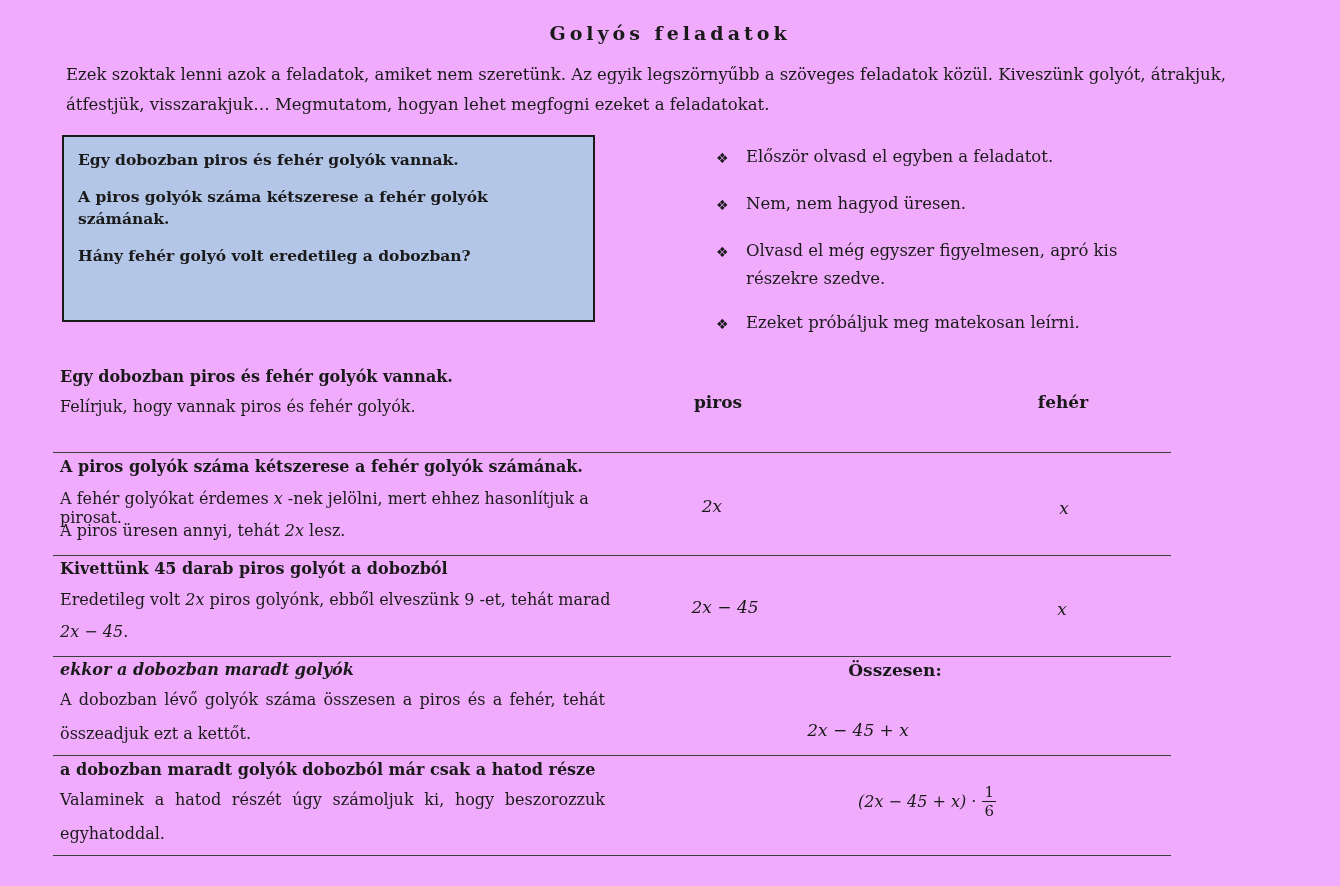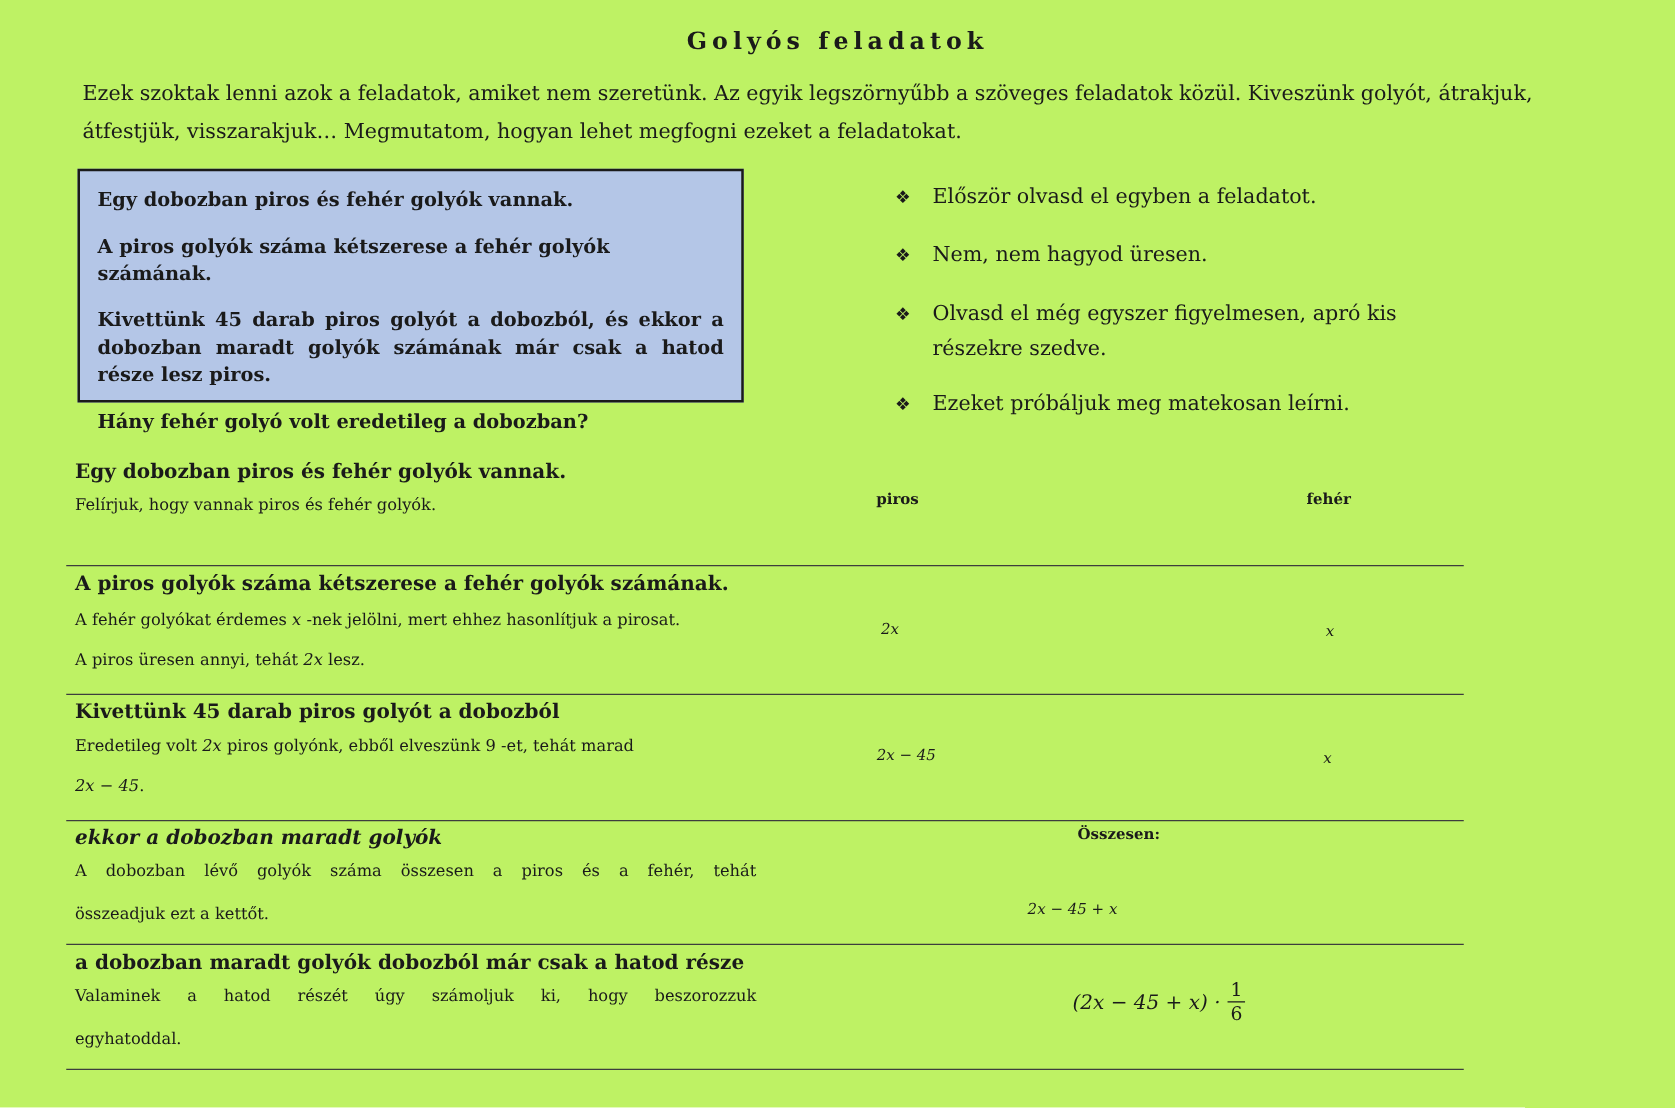--- a/index.html
+++ b/index.html
@@ -1,17 +1,17 @@
 <!DOCTYPE html>
 <html><head>
 <meta charset="utf-8">
 <style>
   html,body { margin:0; padding:0; background:#ffffff; }
   body { font-family:"DejaVu Serif", serif; color:#1a1a1a; }
-  .page { position:relative; width:1340px; height:886px; background:#bef264; overflow:hidden; }
+  .page { position:relative; width:1340px; height:886px; background:#f0abfc; overflow:hidden; }
 
   .title { position:absolute; top:22px; left:0; right:0; text-align:center;
            font-weight:bold; font-size:19px; letter-spacing:4px; }
 
   .intro { position:absolute; left:66px; top:60px; width:1240px;
            font-size:16.5px; line-height:30px; }
 
   .problem-box { position:absolute; left:62px; top:135px; width:501px; height:156px;
                  padding:12px 14px 15px; background:#b4c6e7; border:2px solid #1a1a1a; }
   .problem-box p { margin:0 0 15px; font-weight:bold; font-size:15.5px; line-height:22px; }
@@ -19,45 +19,44 @@
   .problem-box p:last-child { margin-bottom:16px; }
 
   .tip { position:absolute; left:716px; display:flex; font-size:16.5px; line-height:28px; }
   .tip .bullet { width:30px; flex:0 0 30px; font-family:"DejaVu Sans", sans-serif; font-size:14px; padding-top:1px; }
   .tip .tip-text { display:block; }
   .tip3 .tip-text { width:430px; }
 
   .hline { position:absolute; left:53px; width:1118px; height:0; border-top:1.6px solid #3d3d3d; }
 
   .cell-heading { position:absolute; left:60px; width:560px; font-weight:bold; font-size:16px; white-space:nowrap; }
-  .cell-line { position:absolute; left:60px; width:560px; font-size:13px; }
+  .cell-line { position:absolute; left:60px; width:560px; font-size:16px; }
   .jline { width:545px; text-align:justify; text-align-last:justify; }
 
-  .rv { position:absolute; transform:translateX(-50%); font-size:12px; white-space:nowrap; }
+  .rv { position:absolute; transform:translateX(-50%); font-size:17px; white-space:nowrap; }
   .rv.bold { font-weight:bold; }
   .math { font-style:italic; }
 
   .frac-expr { position:absolute; transform:translateX(-50%); display:flex; align-items:center; font-size:16px; white-space:nowrap; }
   .frac { display:inline-flex; flex-direction:column; text-align:center; font-size:15px;
           line-height:1.2; margin-left:6px; }
   .frac .num { border-bottom:1.4px solid #1a1a1a; padding:0 2px; }
 </style>
 </head>
 <body>
 
 <div class="page">
 
   <div class="title">Golyós feladatok</div>
 
   <div class="intro">Ezek szoktak lenni azok a feladatok, amiket nem szeretünk. Az egyik legszörnyűbb a szöveges feladatok közül. Kiveszünk golyót, átrakjuk, átfestjük, visszarakjuk… Megmutatom, hogyan lehet megfogni ezeket a feladatokat.</div>
 
   <div class="problem-box" style="background: rgb(180, 198, 231); border-color: rgb(26, 26, 26);">
     <p>Egy dobozban piros és fehér golyók vannak.</p>
     <p>A piros golyók száma kétszerese a fehér golyók számának.</p>
-    <p class="pjust">Kivettünk 45 darab piros golyót a dobozból, és ekkor a dobozban maradt golyók számának már csak a hatod része lesz piros.</p>
     <p>Hány fehér golyó volt eredetileg a dobozban?</p>
   </div>
 
   <div class="tip" style="top:143px;">
     <span class="bullet">❖</span>
     <span class="tip-text">Először olvasd el egyben a feladatot.</span>
   </div>
   <div class="tip" style="top:190px;">
     <span class="bullet">❖</span>
     <span class="tip-text">Nem, nem hagyod üresen.</span>

